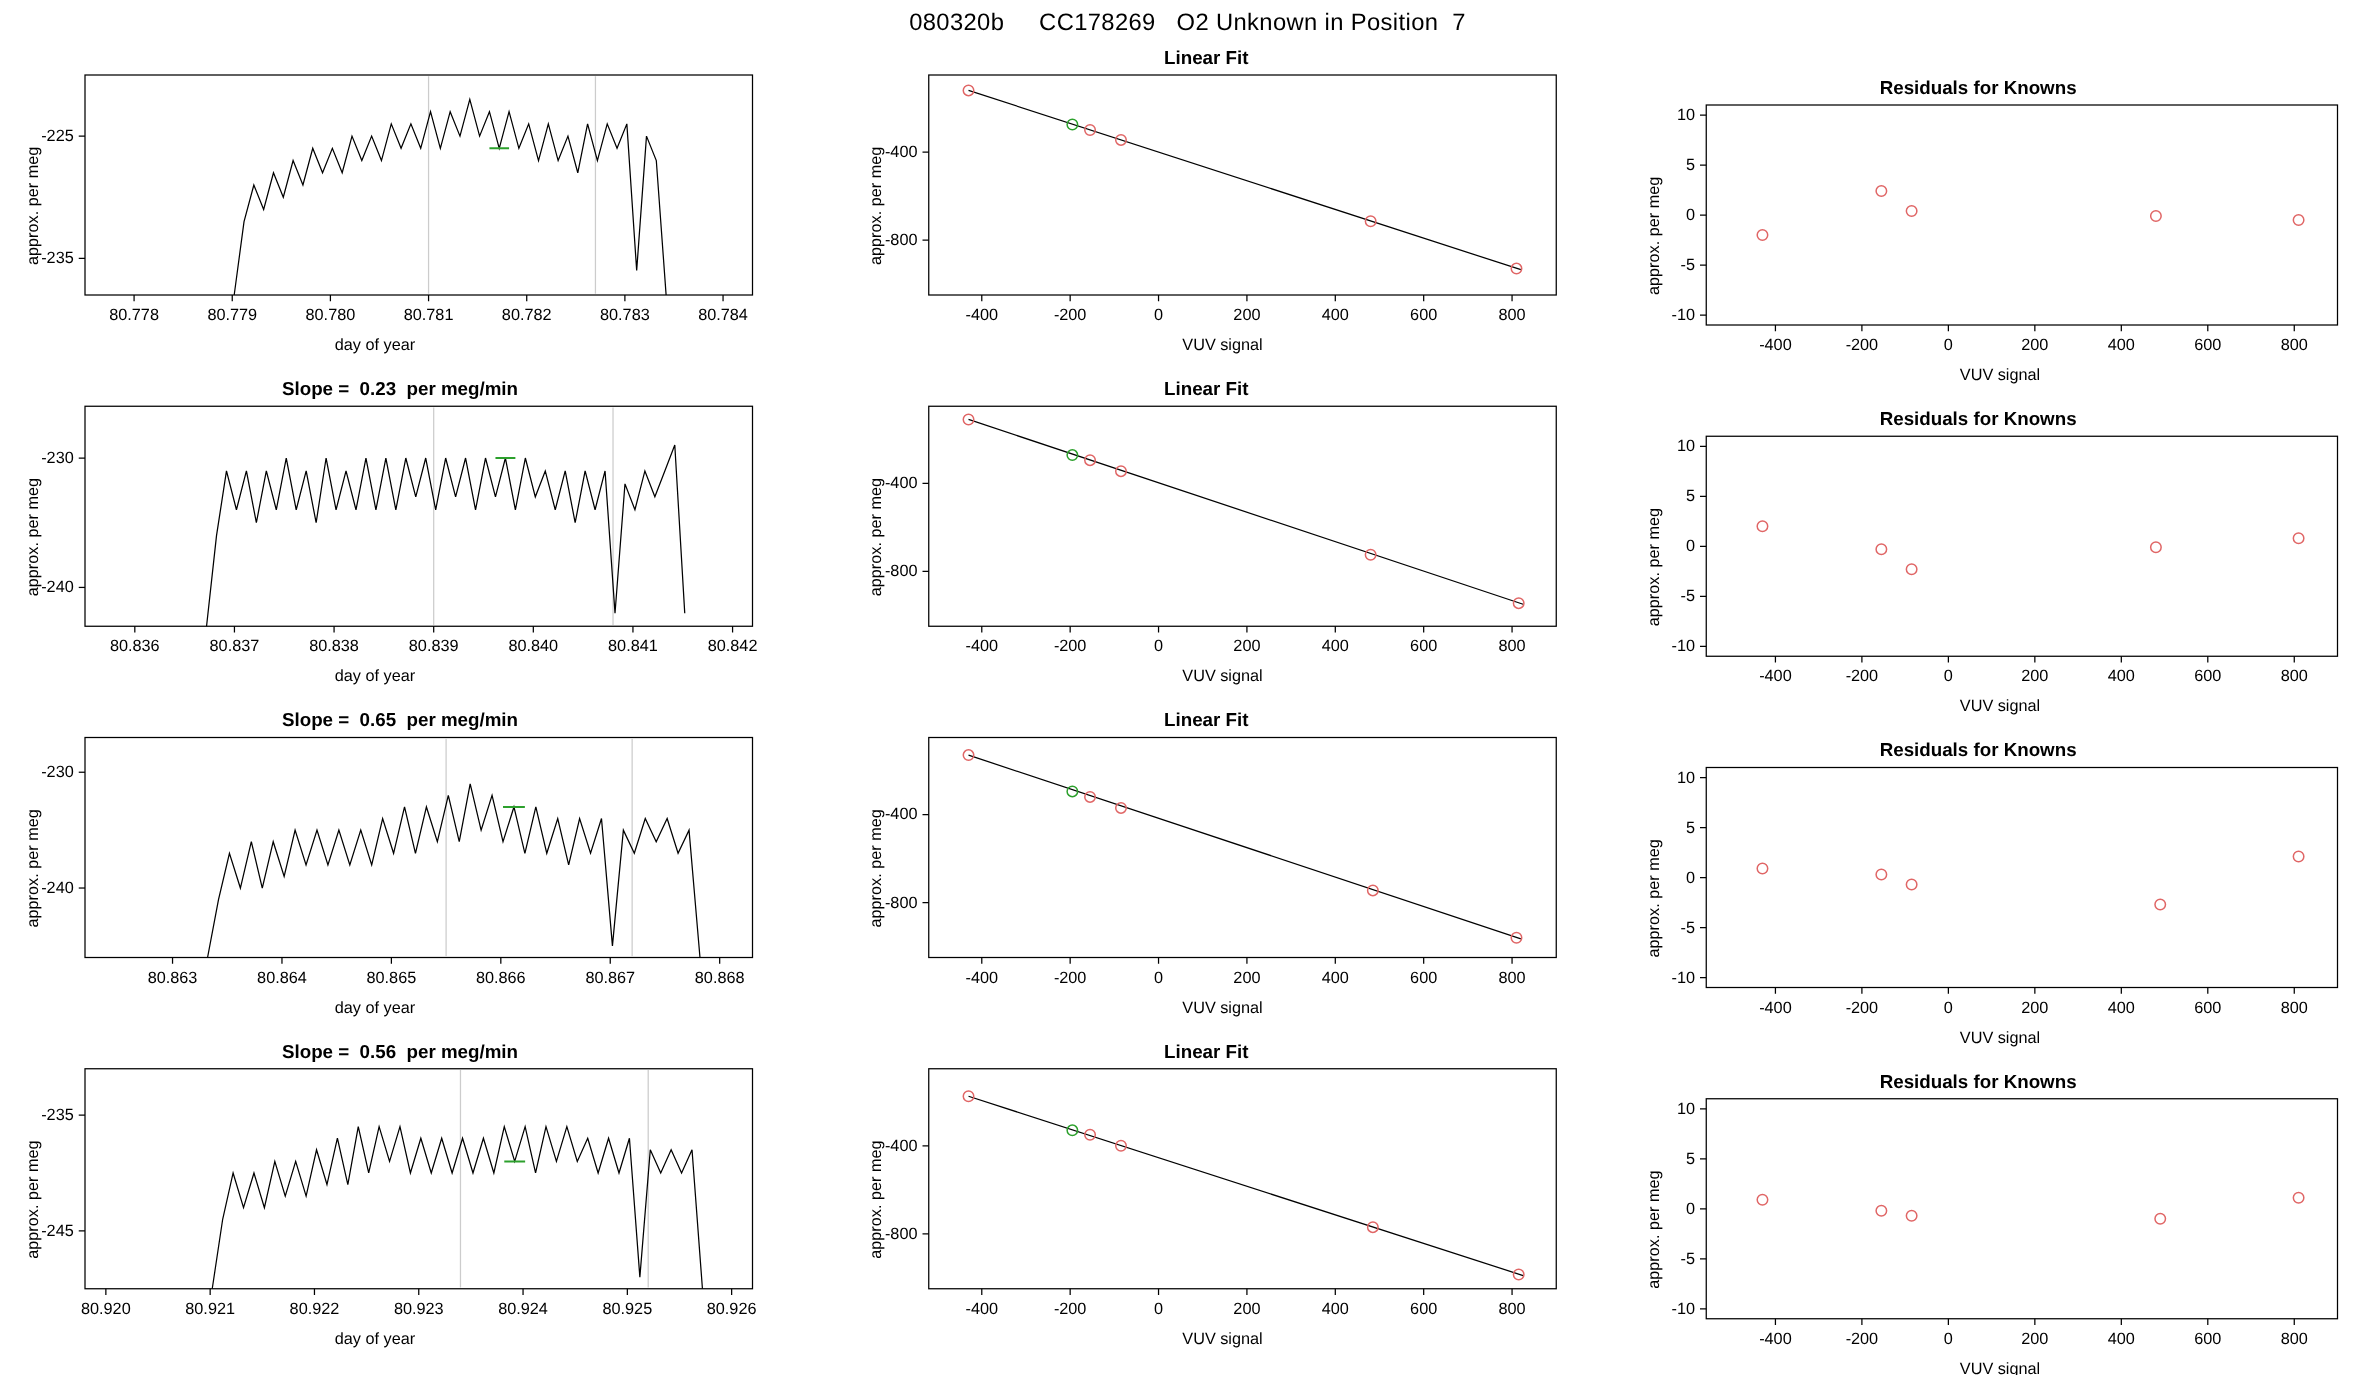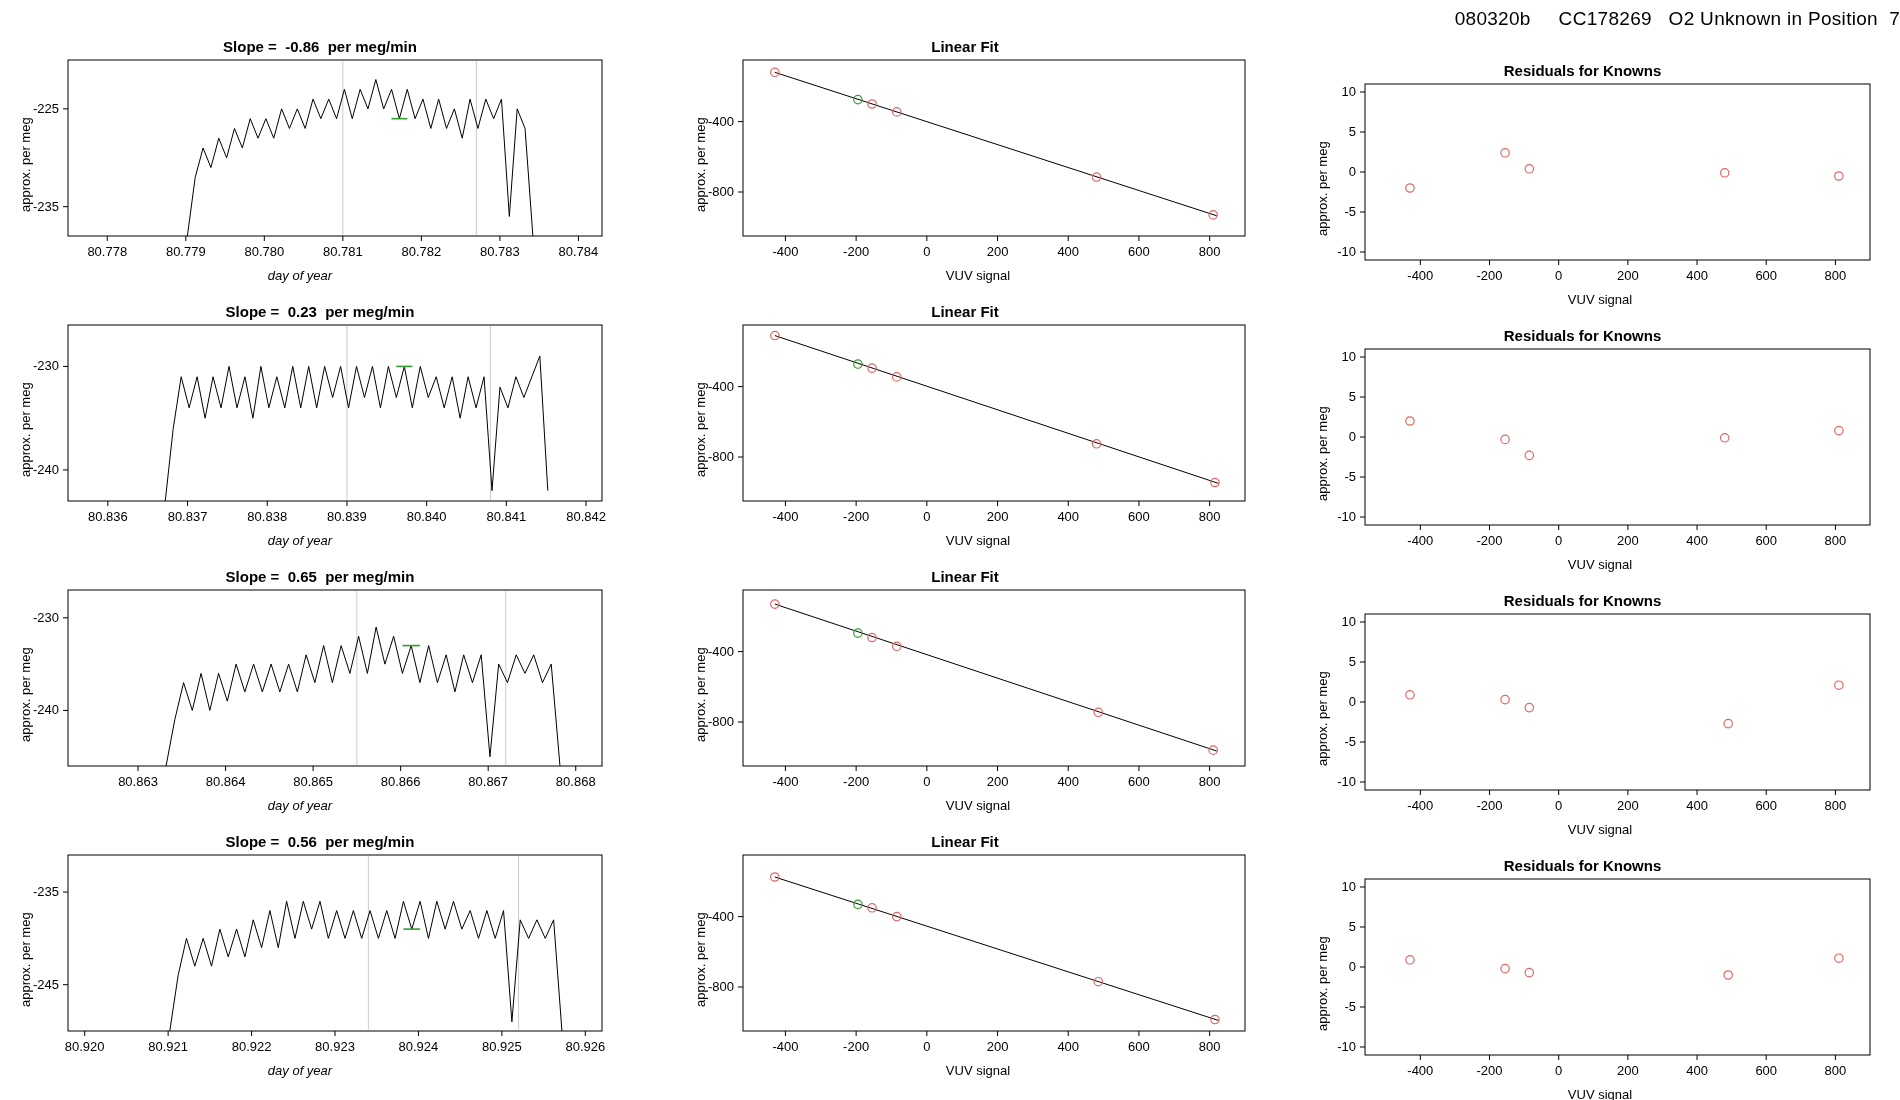--- a/index.html
+++ b/index.html
@@ -2,21 +2,21 @@
 <html><head>
 <meta charset="utf-8">
 <style>
   html,body{margin:0;padding:0;}
   body{
     width:1900px;height:1100px;background:#ffffff;
     font-family:"Liberation Sans", sans-serif;
     color:#000000;overflow:hidden;
   }
   #page-title{
-    position:absolute;top:8px;left:0;width:1900px;text-align:right;
+    position:absolute;top:8px;left:0;width:1900px;text-align:center;
     font-size:19px;letter-spacing:0.3px;white-space:pre;
   }
   .grid{position:absolute;top:34px;left:0;width:1900px;height:1060px;}
   .row{position:relative;height:265px;width:1900px;}
   .panel{position:absolute;top:0;height:265px;}
   .p1{left:0;width:640px;}
   .p2{left:655px;width:620px;}
   .p3{left:1265px;width:635px;margin-top:24px;}
   .panel-title{
     position:absolute;top:4px;left:0;width:100%;text-align:center;
@@ -25,34 +25,33 @@
   .ylab{
     position:absolute;font-size:13px;white-space:nowrap;
     transform-origin:0 0;transform:rotate(-90deg);
   }
   .p1 .ylab{left:18px;top:178px;}
   .p2 .ylab{left:38px;top:178px;}
   .p3 .ylab{left:50px;top:178px;}
   .xlab{
     position:absolute;top:234px;left:0;width:100%;text-align:center;font-size:13px;
   }
-  .p1 .xlab{left:30px;width:540px;font-style:italic;}
+  .p1 .xlab{left:30px;width:540px;}
   .p2 .xlab{left:58px;width:530px;}
   .p3 .xlab{left:70px;width:530px;}
   svg{display:block;}
 </style>
 </head>
 <body>
 
 <div id="page-title">080320b     CC178269   O2 Unknown in Position  7</div>
 
 <div class="grid">
   <div class="row" id="row-0">
       <div class="panel p1">
-        <div class="panel-title">Slope =  -0.86  per meg/min</div>
         <div class="ylab">approx. per meg</div>
         <div class="xlab">day of year</div>
         <svg width="640" height="265" style="position: absolute; left: 0px; top: 0px;">
           <rect x="68" y="26" width="534" height="176" fill="none" stroke="#000" stroke-width="1"></rect>
           <line x1="107.26470588254988" x2="107.26470588254988" y1="202" y2="207" stroke="#000"></line>
           <text x="107.26470588254988" y="222" text-anchor="middle" font-size="13" font-family="&quot;Liberation Sans&quot;, sans-serif">80.778</text>
           <line x1="185.79411764653366" x2="185.79411764653366" y1="202" y2="207" stroke="#000"></line>
           <text x="185.79411764653366" y="222" text-anchor="middle" font-size="13" font-family="&quot;Liberation Sans&quot;, sans-serif">80.779</text>
           <line x1="264.3235294116334" x2="264.3235294116334" y1="202" y2="207" stroke="#000"></line>
           <text x="264.3235294116334" y="222" text-anchor="middle" font-size="13" font-family="&quot;Liberation Sans&quot;, sans-serif">80.780</text>

